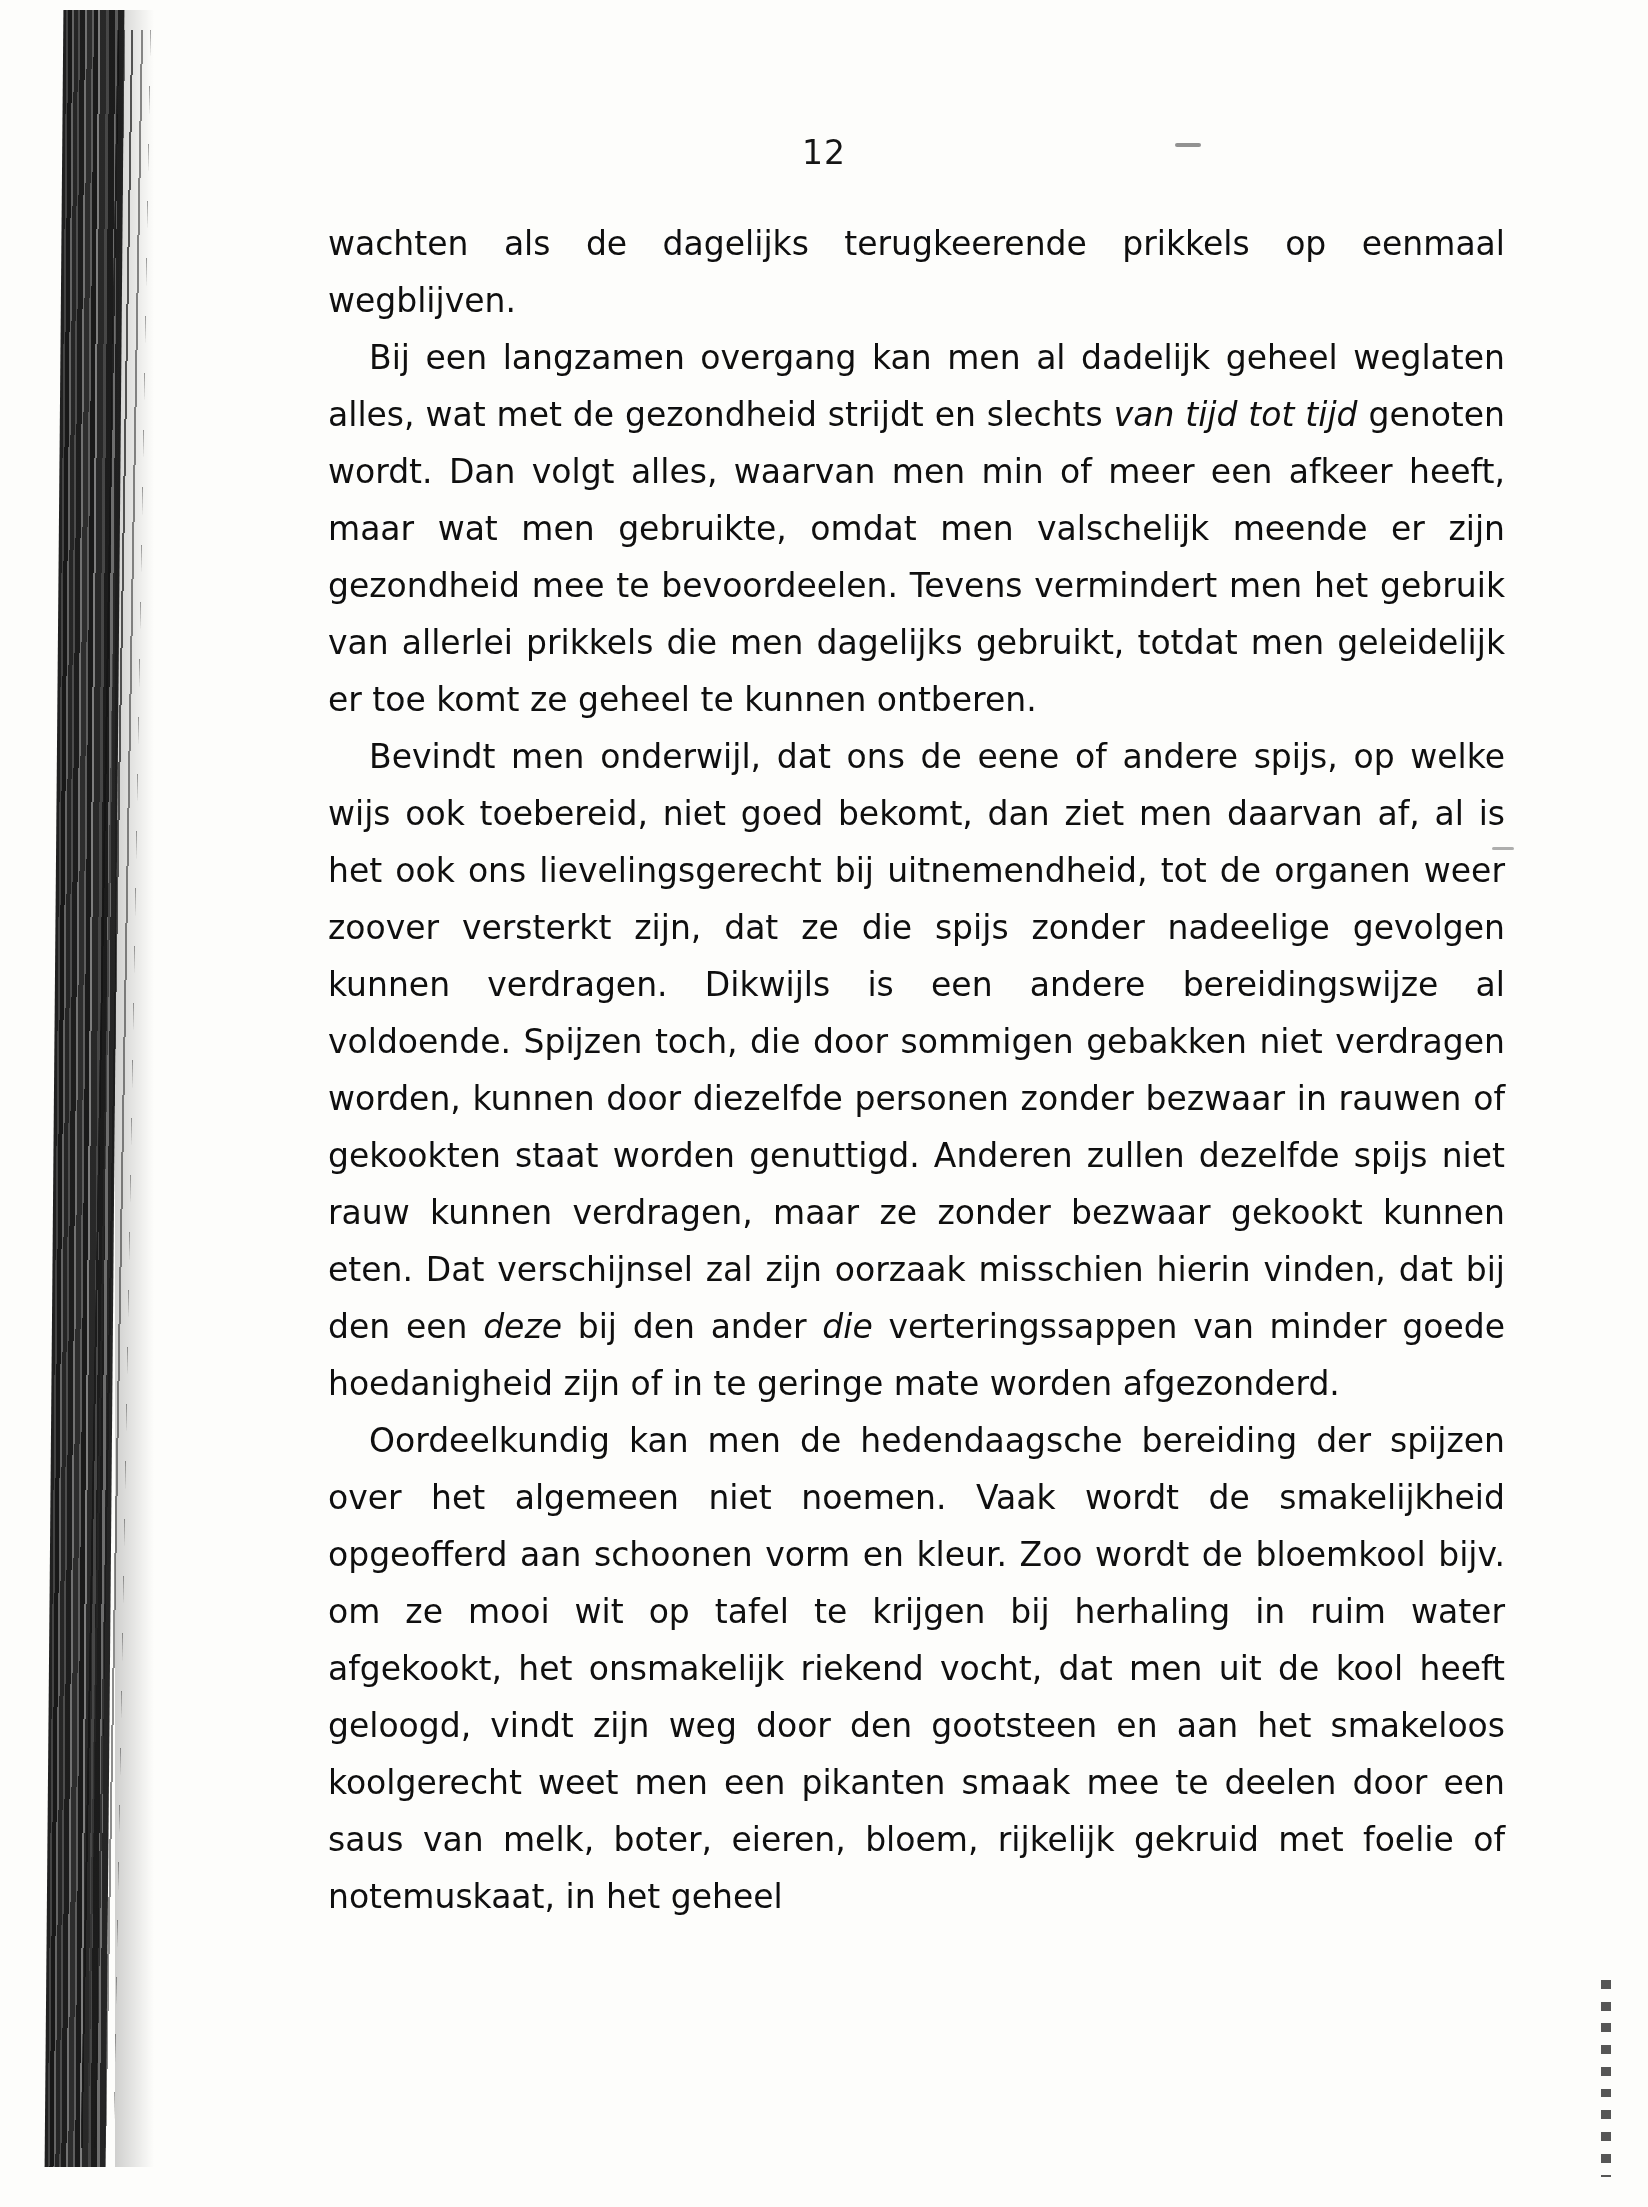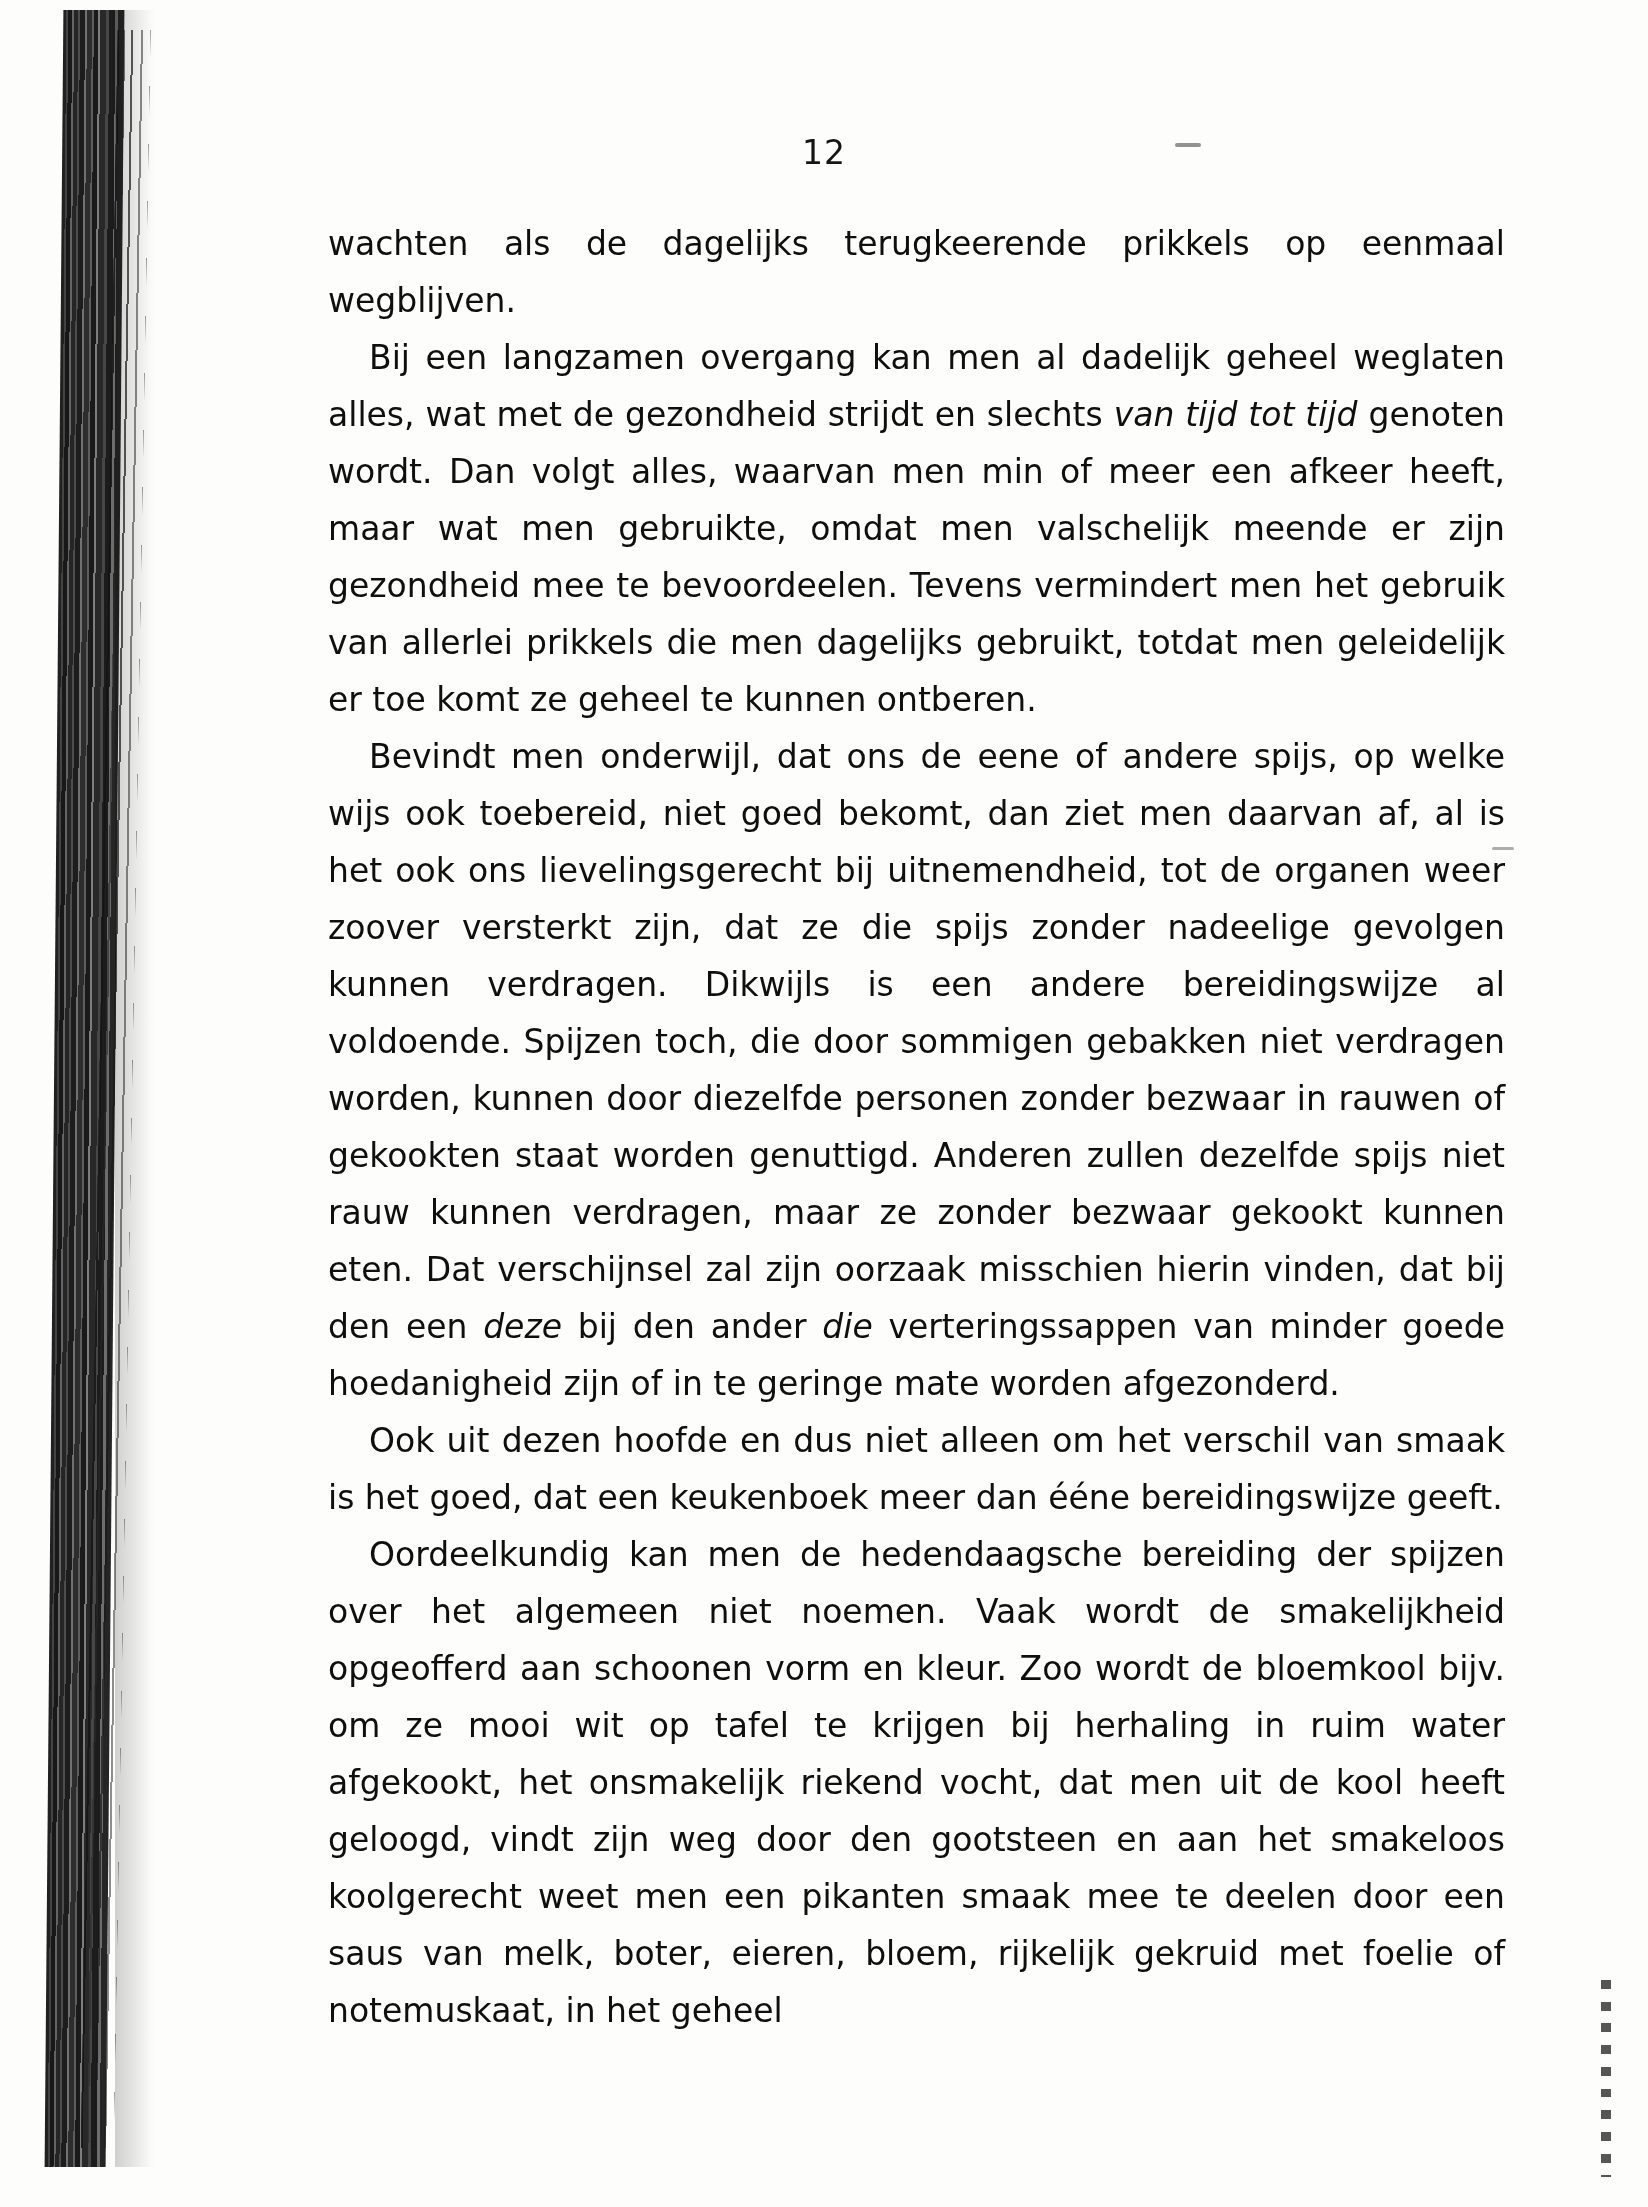--- a/index.html
+++ b/index.html
@@ -147,18 +147,17 @@
   <div class="edge-marks"></div>
   <div class="speck-a"></div>
   <div class="speck-b"></div>
 
   <div class="folio">12</div>
 
   <div class="body" id="body-text">
       <p><span>wachten als de dagelijks terugkeerende prikkels op eenmaal wegblijven.</span></p>
       <p class="indent"><span>Bij een langzamen overgang kan men al dadelijk geheel weglaten alles, wat met de gezondheid strijdt en slechts </span><i>van tijd tot tijd</i><span> genoten wordt. Dan volgt alles, waarvan men min of meer een afkeer heeft, maar wat men gebruikte, omdat men valschelijk meende er zijn gezondheid mee te bevoordeelen. Tevens vermindert men het gebruik van allerlei prikkels die men dagelijks gebruikt, totdat men geleidelijk er toe komt ze geheel te kunnen ontberen.</span></p>
       <p class="indent"><span>Bevindt men onderwijl, dat ons de eene of andere spijs, op welke wijs ook toebereid, niet goed bekomt, dan ziet men daarvan af, al is het ook ons lievelingsgerecht bij uitnemendheid, tot de organen weer zoover versterkt zijn, dat ze die spijs zonder nadeelige gevolgen kunnen verdragen. Dikwijls is een andere bereidingswijze al voldoende. Spijzen toch, die door sommigen gebakken niet verdragen worden, kunnen door diezelfde personen zonder bezwaar in rauwen of gekookten staat worden genuttigd. Anderen zullen dezelfde spijs niet rauw kunnen verdragen, maar ze zonder bezwaar gekookt kunnen eten. Dat verschijnsel zal zijn oorzaak misschien hierin vinden, dat bij den een </span><i>deze</i><span> bij den ander </span><i>die</i><span> verteringssappen van minder goede hoedanigheid zijn of in te geringe mate worden afgezonderd.</span></p>
-      <p class="indent"><span>Ook uit dezen hoofde en dus niet alleen om het verschil van smaak is het goed, dat een keukenboek meer dan ééne bereidingswijze geeft.</span></p>
       <p class="indent"><span>Oordeelkundig kan men de hedendaagsche bereiding der spijzen over het algemeen niet noemen. Vaak wordt de smakelijkheid opgeofferd aan schoonen vorm en kleur. Zoo wordt de bloemkool bijv. om ze mooi wit op tafel te krijgen bij herhaling in ruim water afgekookt, het onsmakelijk riekend vocht, dat men uit de kool heeft geloogd, vindt zijn weg door den gootsteen en aan het smakeloos koolgerecht weet men een pikanten smaak mee te deelen door een saus van melk, boter, eieren, bloem, rijkelijk gekruid met foelie of notemuskaat, in het geheel</span></p>
     </div>
 
 </div>
 
 
 </body></html>

